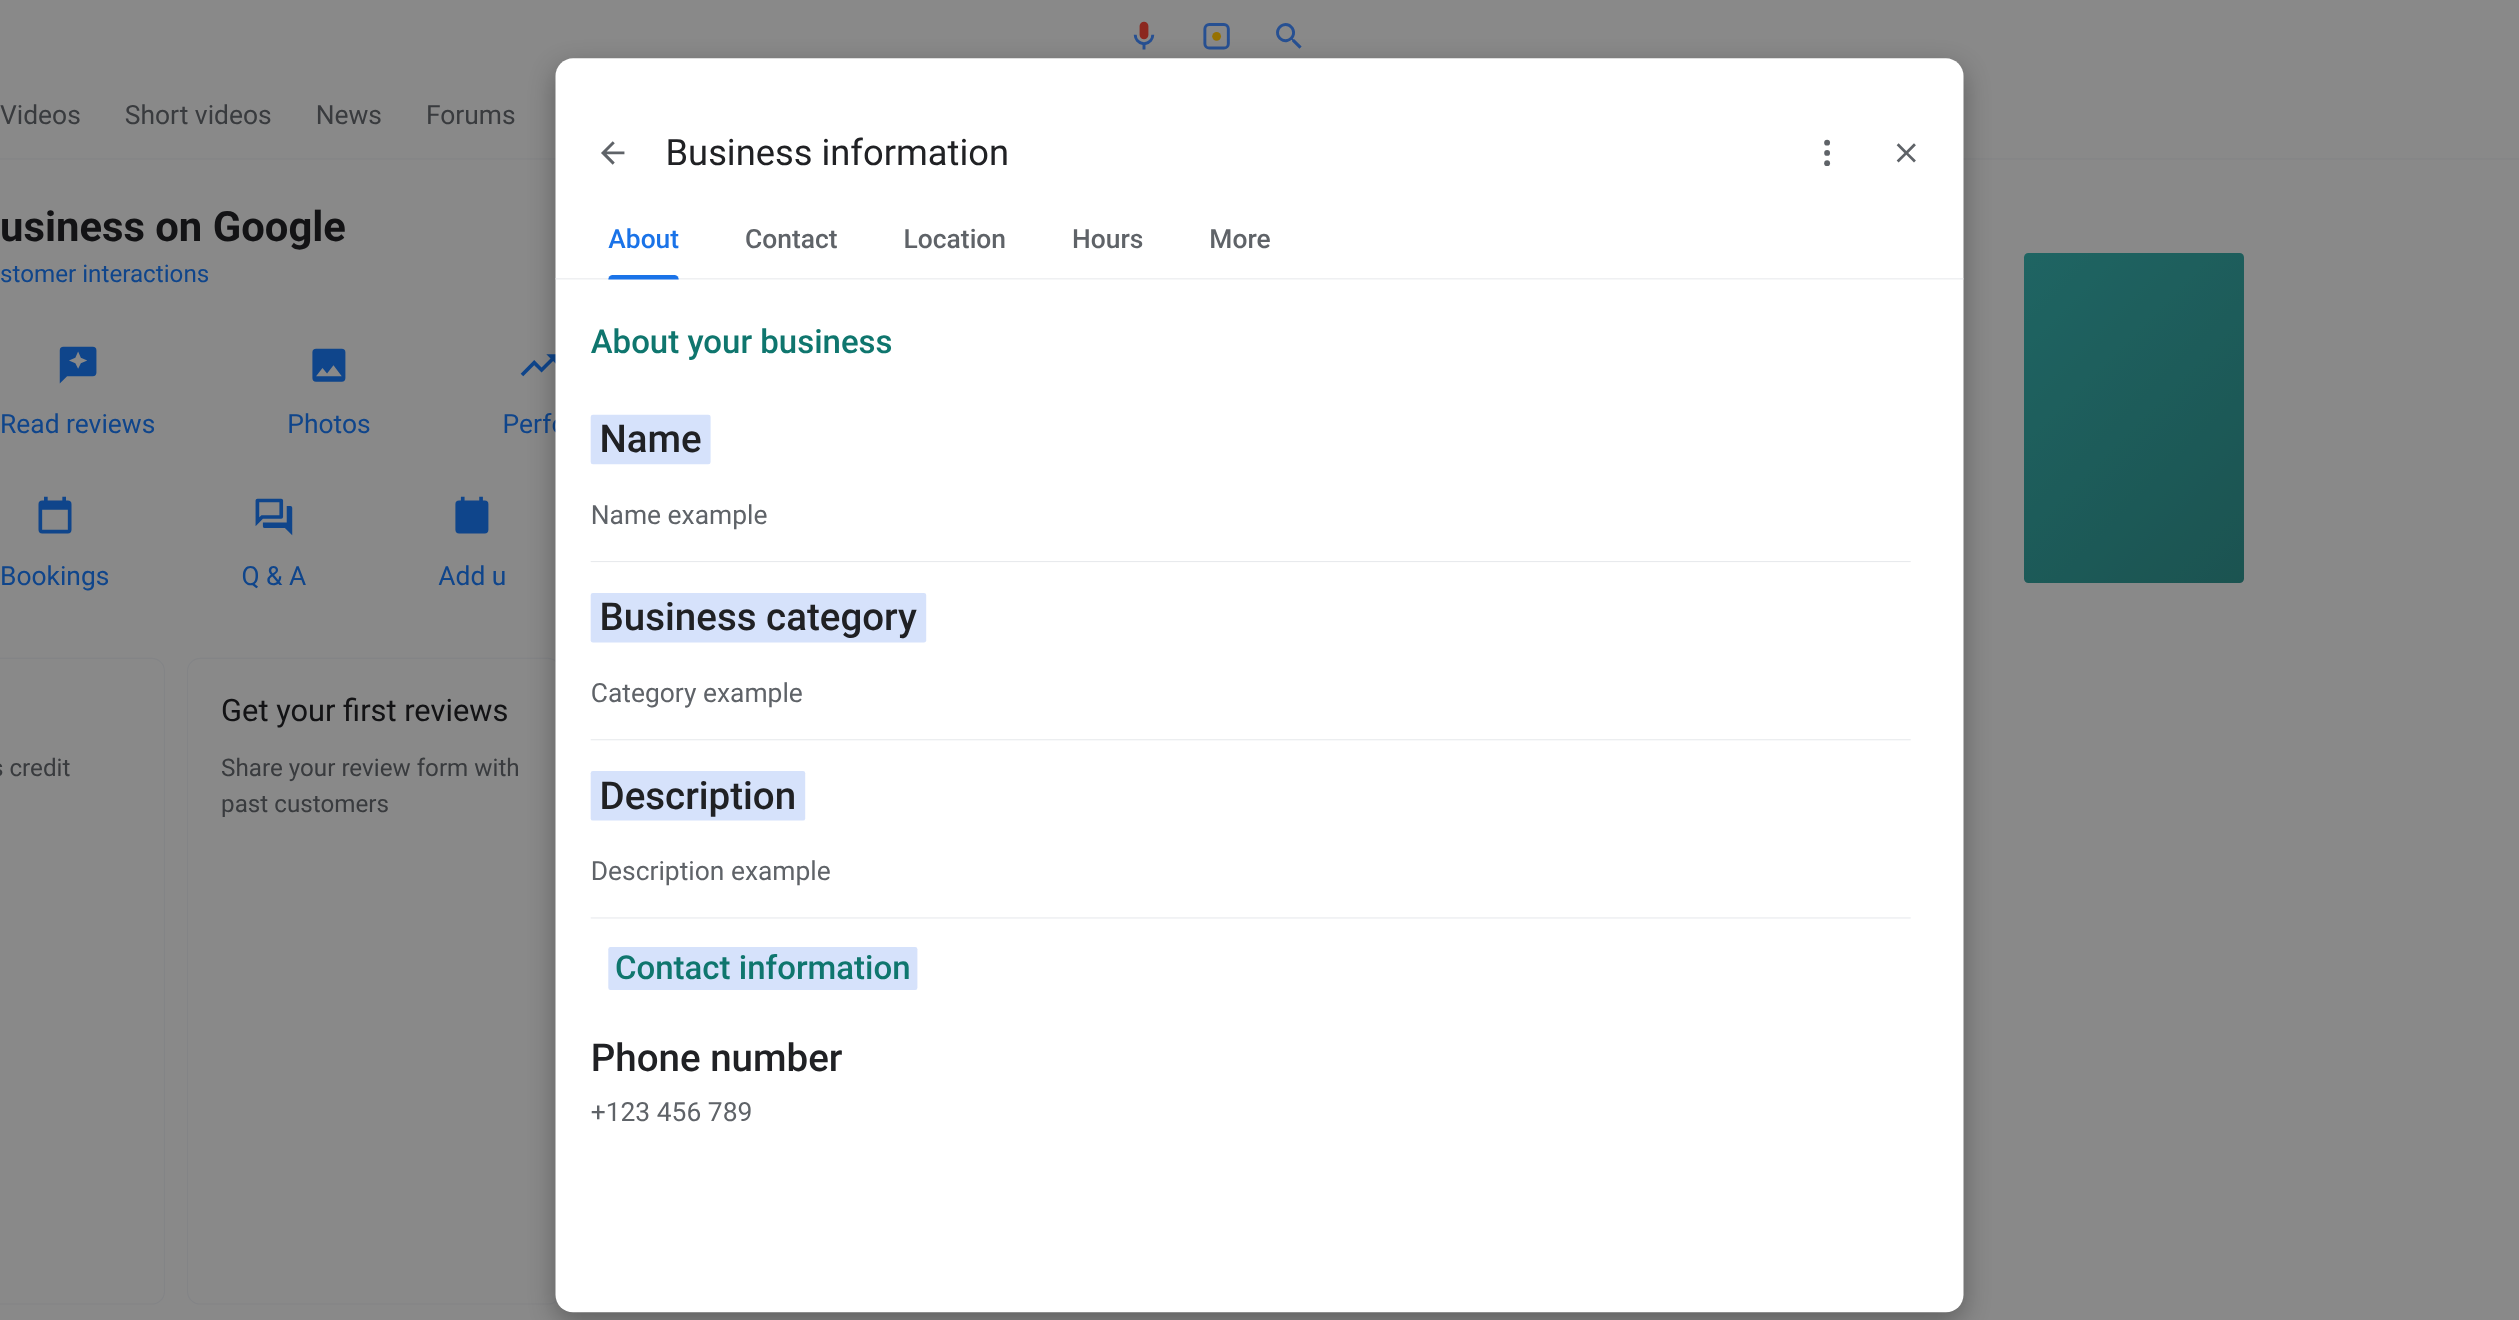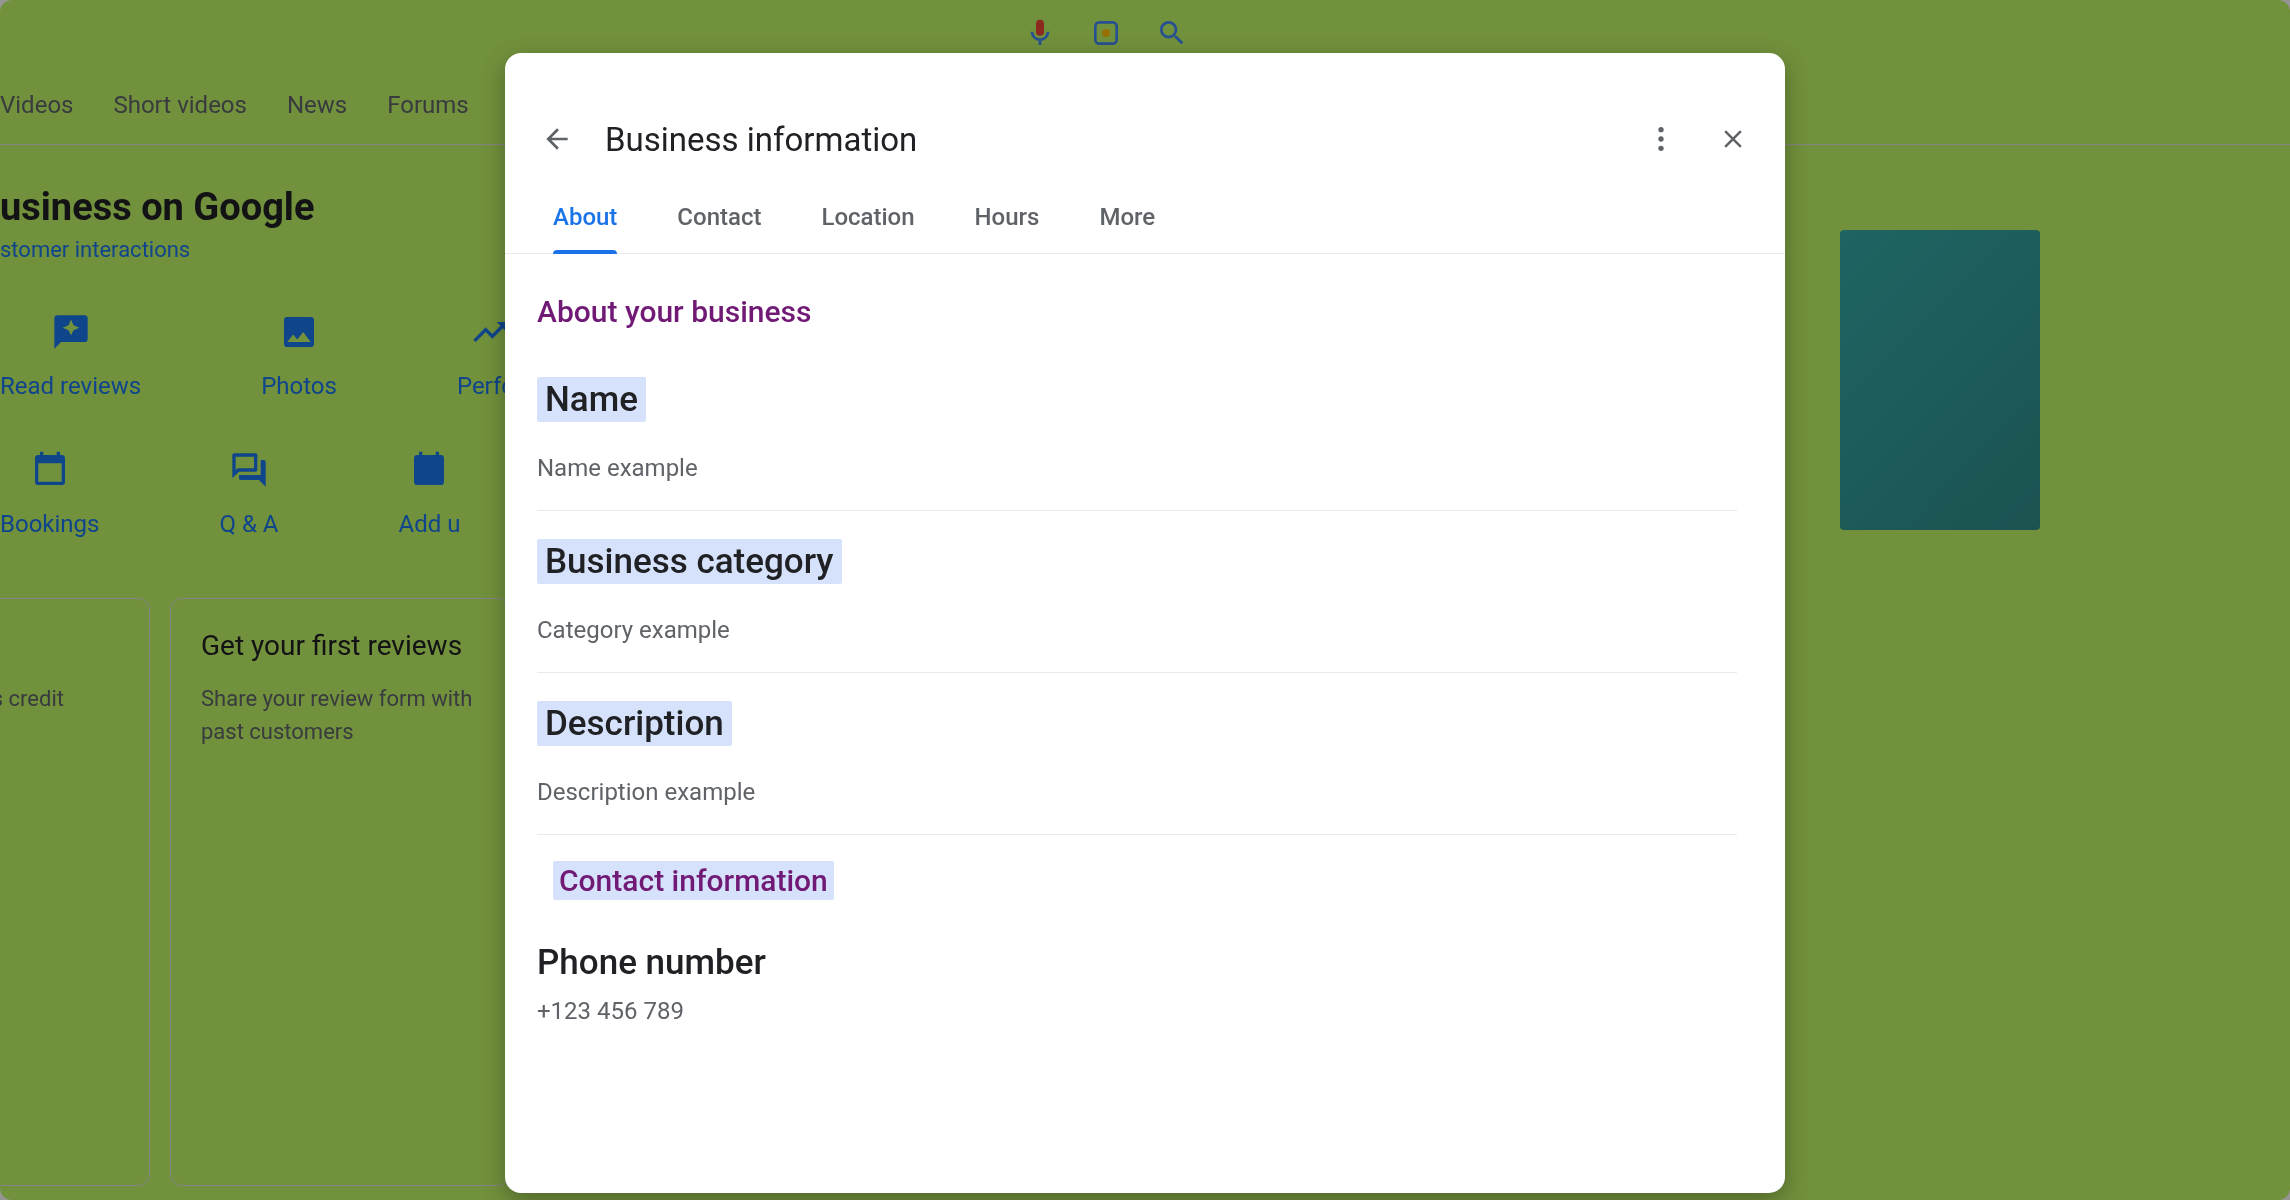--- a/index.html
+++ b/index.html
@@ -18,22 +18,21 @@
     .background-overlay {
       position: absolute;
       inset: 0;
       background: rgba(0,0,0,0.4);
       z-index: 5;
     }
     .bg-content {
       position: absolute;
       inset: 0;
       z-index: 1;
-      background: #bef264;
-      border-radius: 12px;
+      background: #e5e5e5;
     }
     .bg-topbar {
       height: 65px;
       display: flex;
       align-items: center;
       justify-content: flex-end;
       padding-right: 1100px;
       gap: 30px;
     }
     .bg-icon {
@@ -184,21 +183,21 @@
     .dialog-body::-webkit-scrollbar {
       width: 12px;
     }
     .dialog-body::-webkit-scrollbar-thumb {
       background: #dadce0;
       border-radius: 6px;
     }
     .section-heading {
       font-size: 30px;
       font-weight: 500;
-      color: #701a75;
+      color: #0f766e;
       margin-bottom: 36px;
     }
     .section-heading.hl {
       background: #d6e2fb;
       display: inline;
       padding: 2px 6px;
       border-radius: 2px;
     }
     .field {
       padding: 12px 0 28px;

